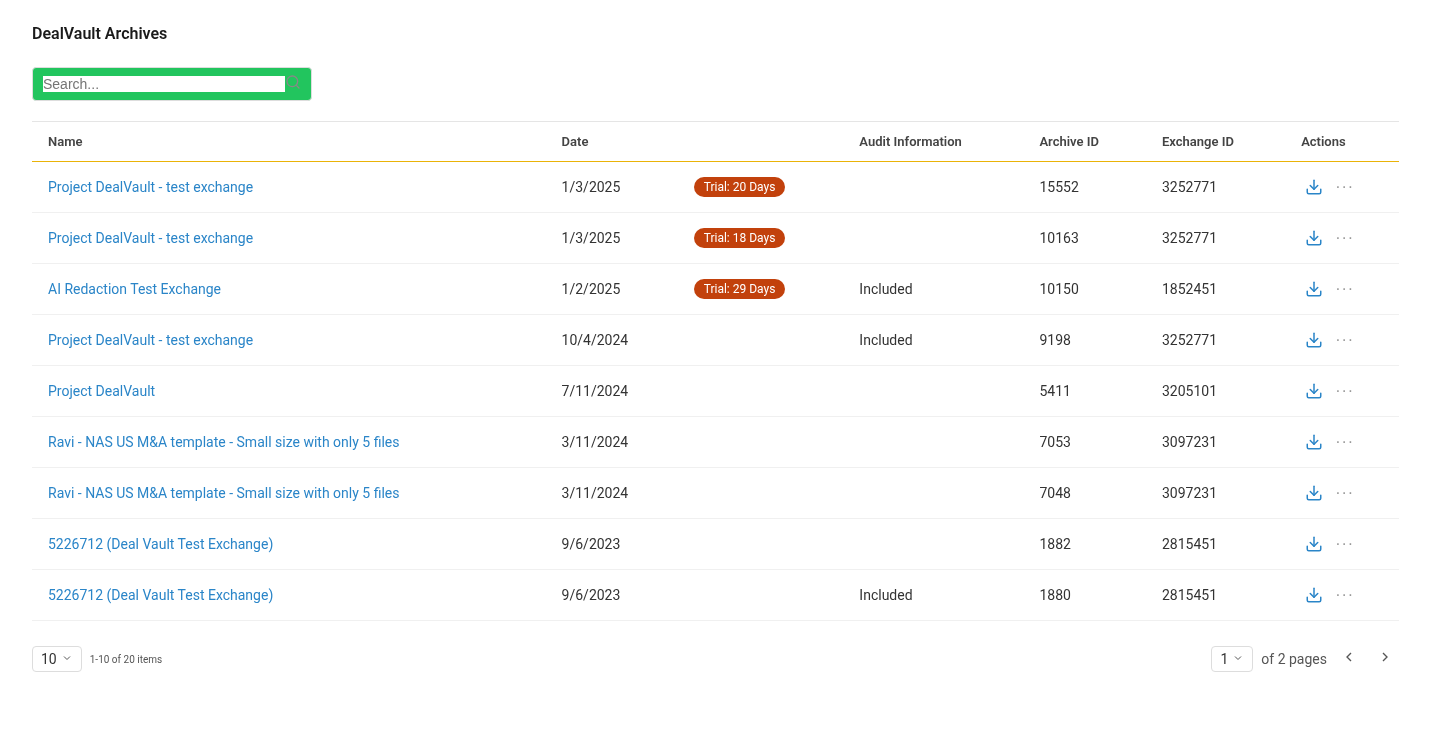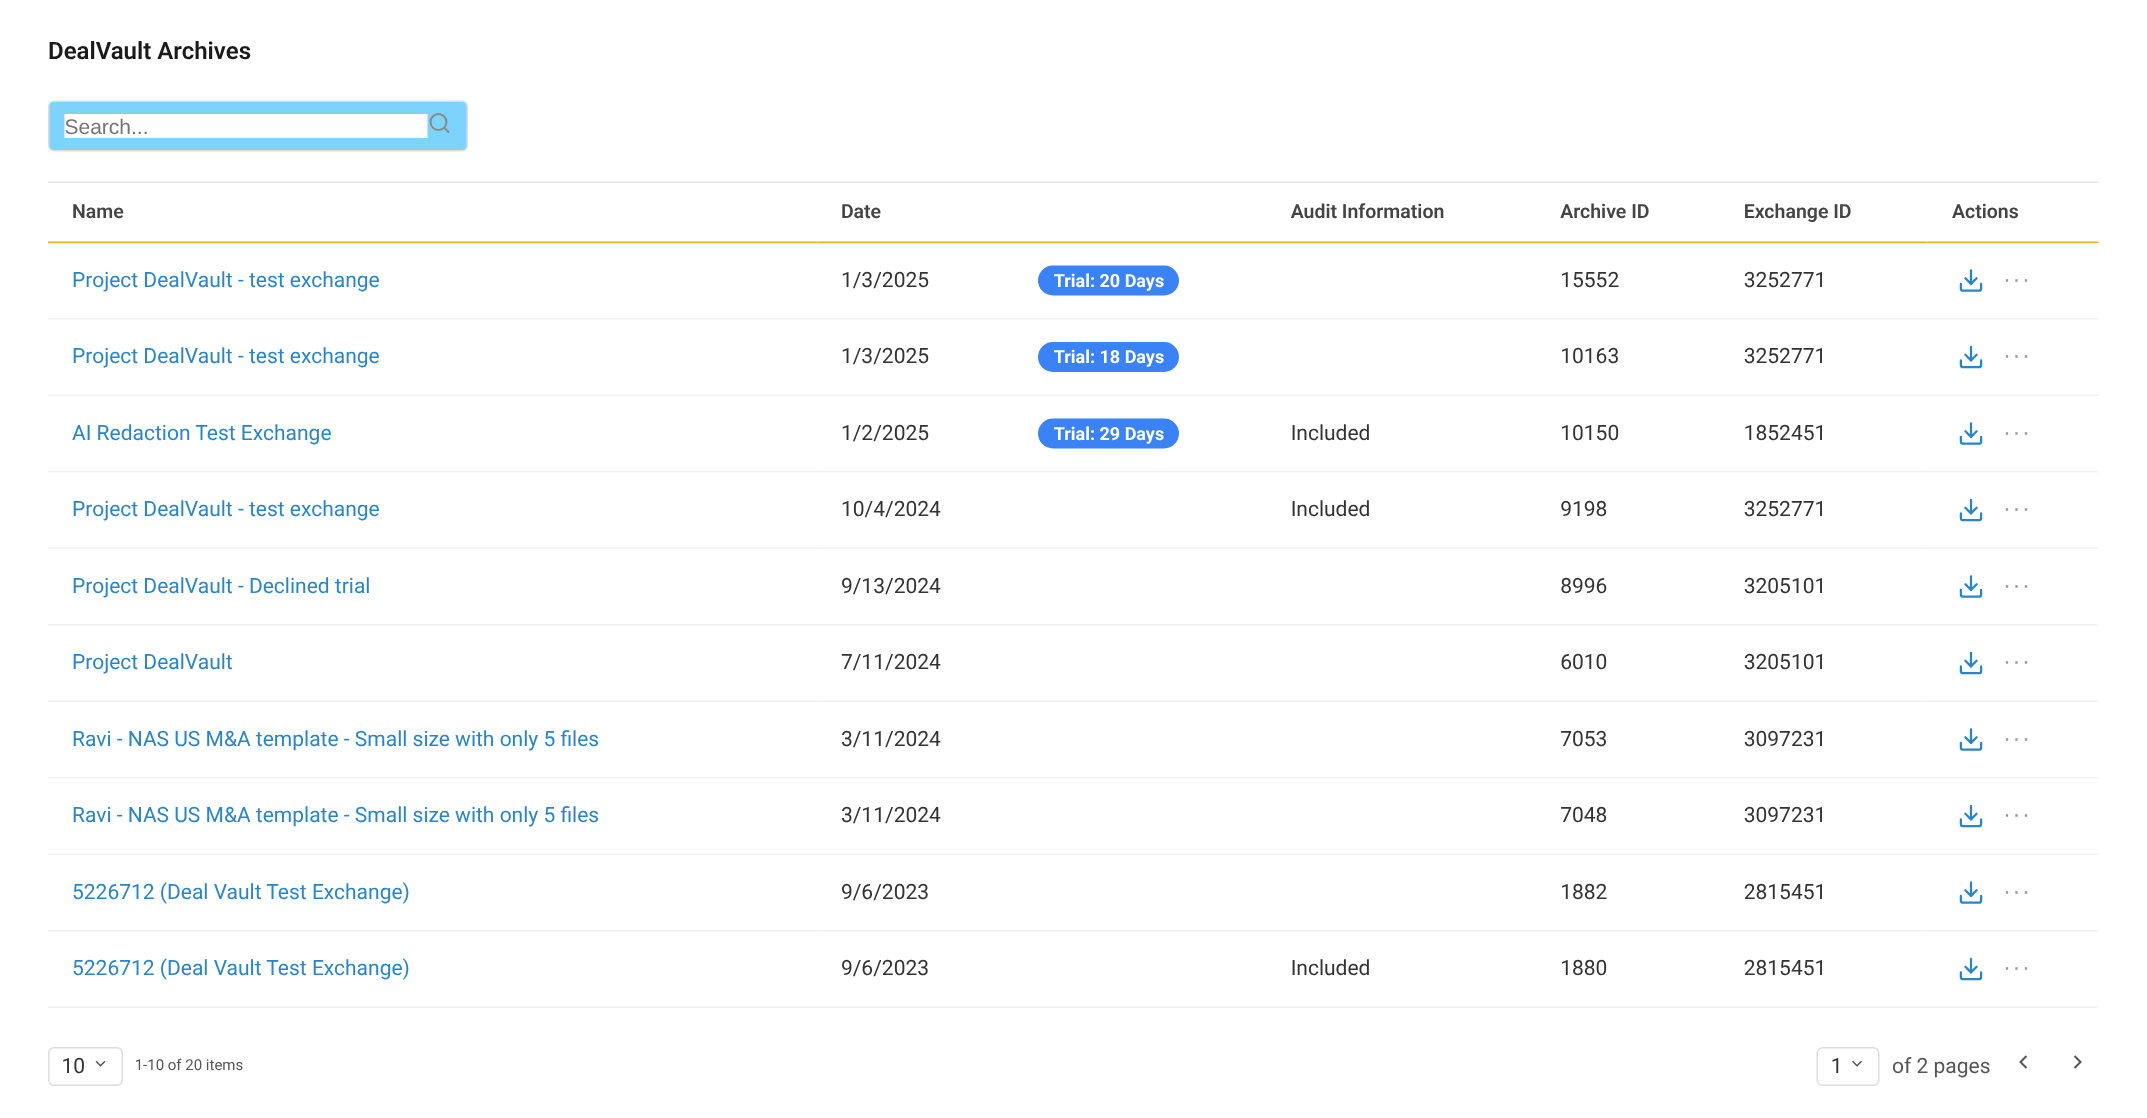--- a/index.html
+++ b/index.html
@@ -27,21 +27,21 @@
       margin-bottom: 20px;
     }
 
     [data-name="search-wrapper"] {
       display: flex;
       align-items: center;
       border: 1px solid #ddd;
       border-radius: 4px;
       width: 280px;
       padding: 6px 10px;
-      background: #7dd3fc;
+      background: #22c55e;
     }
 
     [data-name="search-input"] {
       border: none;
       outline: none;
       flex: 1;
       font-size: 14px;
       color: #555;
     }
 
@@ -85,22 +85,22 @@
       color: #2a85c8;
       text-decoration: none;
       cursor: pointer;
     }
 
     .trial-badge {
       display: inline-block;
       padding: 3px 10px;
       border-radius: 12px;
       font-size: 12px;
-      font-weight: 700;
-      background: #3b82f6;
+      font-weight: 400;
+      background: #c2410c;
       color: #fff;
     }
 
     .action-btn {
       background: none;
       border: none;
       cursor: pointer;
       color: #2a85c8;
       font-size: 16px;
       padding: 2px 4px;
@@ -291,45 +291,25 @@
     <path d="M21 15v4a2 2 0 0 1-2 2H5a2 2 0 0 1-2-2v-4"></path>
     <polyline points="7 10 12 15 17 10"></polyline>
     <line x1="12" y1="15" x2="12" y2="3"></line>
   </svg>
             </button>
             <button class="three-dots" data-name="more-actions-button">···</button>
           </div>
         </td>
       </tr>
       <tr data-name="table-row">
-        <td data-name="cell-name"><a class="name-link" data-name="name-link" href="#">Project DealVault - Declined trial</a></td>
-        <td data-name="cell-date">9/13/2024</td>
-        <td data-name="cell-badge"></td>
-        <td data-name="cell-audit"></td>
-        <td data-name="cell-archive-id">8996</td>
-        <td data-name="cell-exchange-id">3205101</td>
-        <td data-name="cell-actions">
-          <div class="actions-cell">
-            <button class="action-btn" data-name="download-button">
-              <svg width="18" height="18" viewBox="0 0 24 24" fill="none" stroke="#2a85c8" stroke-width="2" stroke-linecap="round" stroke-linejoin="round">
-    <path d="M21 15v4a2 2 0 0 1-2 2H5a2 2 0 0 1-2-2v-4"></path>
-    <polyline points="7 10 12 15 17 10"></polyline>
-    <line x1="12" y1="15" x2="12" y2="3"></line>
-  </svg>
-            </button>
-            <button class="three-dots" data-name="more-actions-button">···</button>
-          </div>
-        </td>
-      </tr>
-      <tr data-name="table-row">
         <td data-name="cell-name"><a class="name-link" data-name="name-link" href="#">Project DealVault</a></td>
         <td data-name="cell-date">7/11/2024</td>
         <td data-name="cell-badge"></td>
         <td data-name="cell-audit"></td>
-        <td data-name="cell-archive-id">6010</td>
+        <td data-name="cell-archive-id">5411</td>
         <td data-name="cell-exchange-id">3205101</td>
         <td data-name="cell-actions">
           <div class="actions-cell">
             <button class="action-btn" data-name="download-button">
               <svg width="18" height="18" viewBox="0 0 24 24" fill="none" stroke="#2a85c8" stroke-width="2" stroke-linecap="round" stroke-linejoin="round">
     <path d="M21 15v4a2 2 0 0 1-2 2H5a2 2 0 0 1-2-2v-4"></path>
     <polyline points="7 10 12 15 17 10"></polyline>
     <line x1="12" y1="15" x2="12" y2="3"></line>
   </svg>
             </button>

